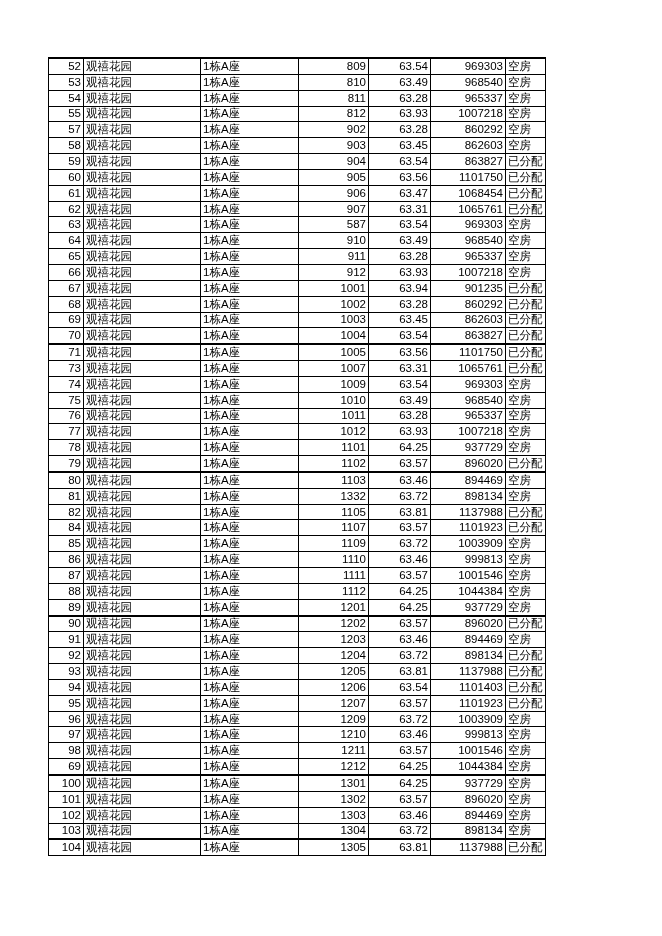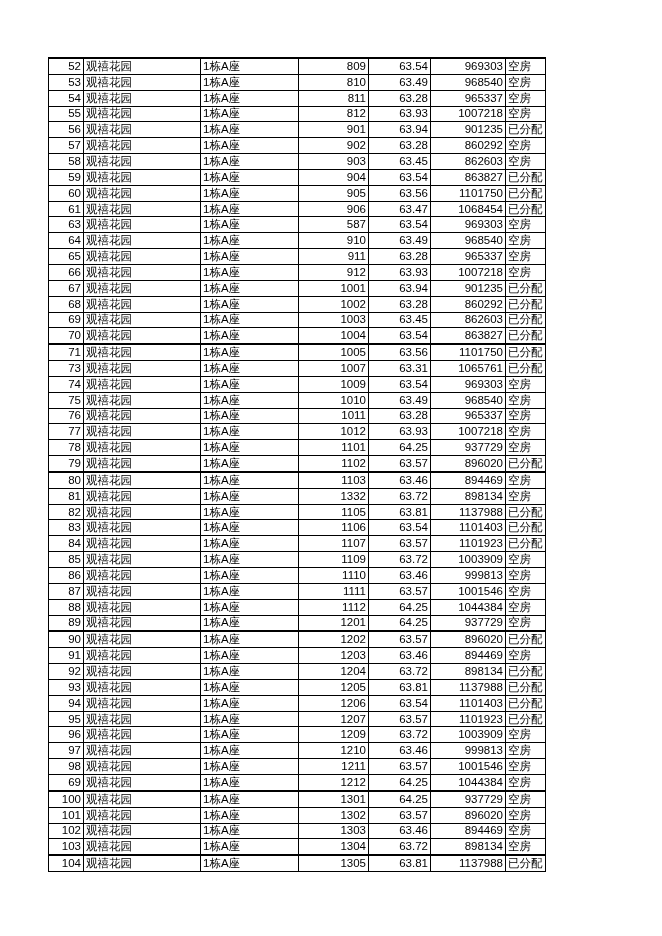--- a/index.html
+++ b/index.html
@@ -116,29 +116,20 @@
           <tr>
             <td class="num">55</td>
             <td class="txt">观禧花园</td>
             <td class="txt">1栋A座</td>
             <td class="num">812</td>
             <td class="num">63.93</td>
             <td class="num">1007218</td>
             <td class="txt">空房</td>
           </tr>
           <tr>
-            <td class="num">56</td>
-            <td class="txt">观禧花园</td>
-            <td class="txt">1栋A座</td>
-            <td class="num">901</td>
-            <td class="num">63.94</td>
-            <td class="num">901235</td>
-            <td class="txt">已分配</td>
-          </tr>
-          <tr>
             <td class="num">57</td>
             <td class="txt">观禧花园</td>
             <td class="txt">1栋A座</td>
             <td class="num">902</td>
             <td class="num">63.28</td>
             <td class="num">860292</td>
             <td class="txt">空房</td>
           </tr>
           <tr>
             <td class="num">58</td>
@@ -170,20 +161,29 @@
           <tr>
             <td class="num">61</td>
             <td class="txt">观禧花园</td>
             <td class="txt">1栋A座</td>
             <td class="num">906</td>
             <td class="num">63.47</td>
             <td class="num">1068454</td>
             <td class="txt">已分配</td>
           </tr>
           <tr>
+            <td class="num">62</td>
+            <td class="txt">观禧花园</td>
+            <td class="txt">1栋A座</td>
+            <td class="num">907</td>
+            <td class="num">63.31</td>
+            <td class="num">1065761</td>
+            <td class="txt">已分配</td>
+          </tr>
+          <tr>
             <td class="num">63</td>
             <td class="txt">观禧花园</td>
             <td class="txt">1栋A座</td>
             <td class="num">587</td>
             <td class="num">63.54</td>
             <td class="num">969303</td>
             <td class="txt">空房</td>
           </tr>
           <tr>
             <td class="num">64</td>
@@ -338,29 +338,20 @@
             <td class="num">898134</td>
             <td class="txt">空房</td>
           </tr>
           <tr>
             <td class="num">82</td>
             <td class="txt">观禧花园</td>
             <td class="txt">1栋A座</td>
             <td class="num">1105</td>
             <td class="num">63.81</td>
             <td class="num">1137988</td>
-            <td class="txt">已分配</td>
-          </tr>
-          <tr>
-            <td class="num">83</td>
-            <td class="txt">观禧花园</td>
-            <td class="txt">1栋A座</td>
-            <td class="num">1106</td>
-            <td class="num">63.54</td>
-            <td class="num">1101403</td>
             <td class="txt">已分配</td>
           </tr>
           <tr>
             <td class="num">84</td>
             <td class="txt">观禧花园</td>
             <td class="txt">1栋A座</td>
             <td class="num">1107</td>
             <td class="num">63.57</td>
             <td class="num">1101923</td>
             <td class="txt">已分配</td>

